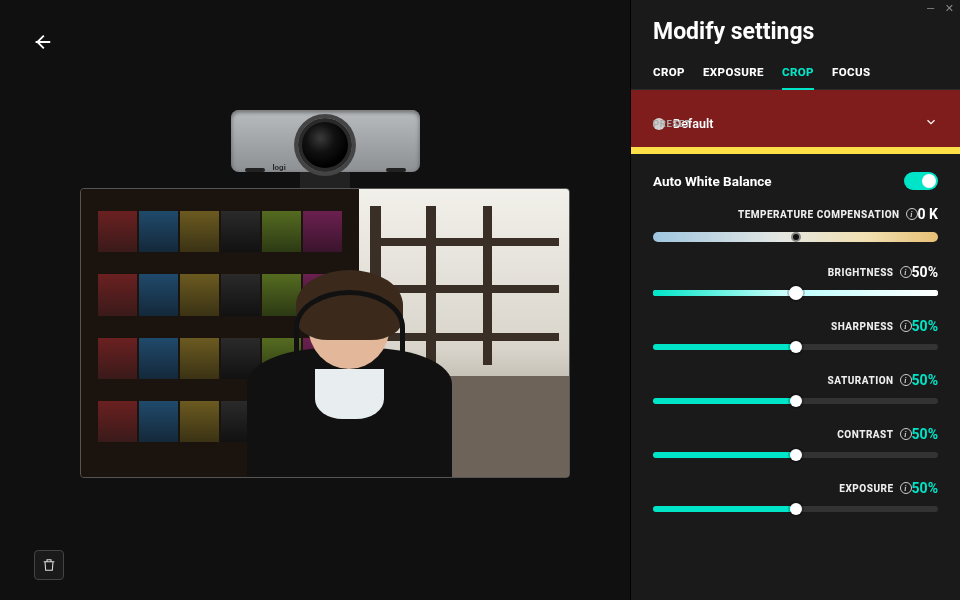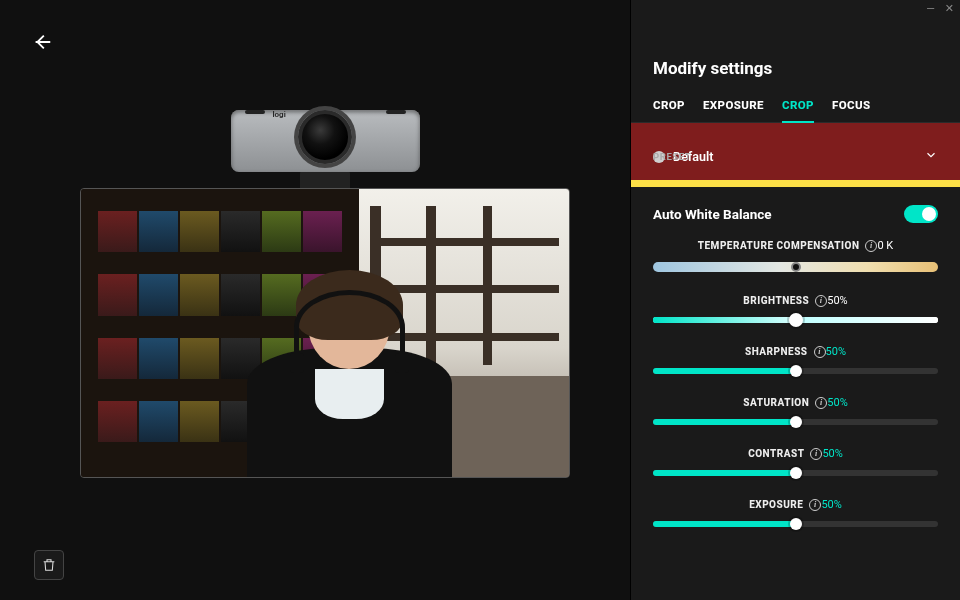--- a/index.html
+++ b/index.html
@@ -5,21 +5,21 @@
   * { box-sizing: border-box; margin: 0; padding: 0; font-family: -apple-system, BlinkMacSystemFont, "Segoe UI", Roboto, sans-serif; }
   html, body { width: 960px; height: 600px; background: #0f0f0f; color: #fff; overflow: hidden; }
   .app { display: flex; width: 100%; height: 100%; }
 
   
   .preview-pane { flex: 1; position: relative; background: #101010; }
   .back-btn { position: absolute; top: 28px; left: 28px; width: 28px; height: 28px; display:flex; align-items:center; justify-content:center; cursor:pointer; color:#fff; }
   .back-btn svg { width: 22px; height: 22px; stroke:#fff; stroke-width:2; fill:none; }
 
   .webcam-stack { position:absolute; top:110px; left:80px; width:490px; }
-  .webcam-body { width:189px; height:62px; margin:0 auto; background:linear-gradient(#b9bcbf,#8d9093); border-radius:8px; position:relative; display:flex; align-items:flex-start; justify-content:center; box-shadow: 0 2px 4px rgba(0,0,0,.5) inset, 0 1px 2px rgba(255,255,255,.3) inset; }
+  .webcam-body { width:189px; height:62px; margin:0 auto; background:linear-gradient(#b9bcbf,#8d9093); border-radius:8px; position:relative; display:flex; align-items:flex-end; justify-content:center; box-shadow: 0 2px 4px rgba(0,0,0,.5) inset, 0 1px 2px rgba(255,255,255,.3) inset; }
   .webcam-lens { width:54px; height:54px; border-radius:50%; background:radial-gradient(circle at 40% 35%, #3a3a3a 0%, #111 35%, #000 70%); border:4px solid #2a2a2a; box-shadow:0 0 0 4px #444; }
   .webcam-slot { width:20px; height:4px; background:#222; border-radius:2px; position:absolute; }
   .webcam-slot.left { left:14px; } .webcam-slot.right { right:14px; }
   .webcam-brand { position:absolute; left:42px; font-size:8px; color:#222; font-weight:600; }
   .webcam-neck { width:50px; height:18px; margin:-2px auto 0; background:#222; border-radius:4px 4px 0 0; }
 
   .preview-frame { width:490px; height:290px; border:1px solid #555; border-radius:4px; overflow:hidden; position:relative; background:#2a241c; }
   
   .scene { position:absolute; inset:0; }
   .scene .shelf { position:absolute; left:0; top:0; width:57%; height:100%; background:#1b140e; }
@@ -44,21 +44,21 @@
   .person .headset::before,.person .headset::after{content:"";position:absolute;bottom:-8px;width:14px;height:20px;background:#111;border-radius:4px;}
   .person .headset::before{left:-9px}.person .headset::after{right:-9px}
 
   .trash-btn { position:absolute; left:34px; bottom:20px; width:30px; height:30px; border:1px solid #444; border-radius:4px; display:flex; align-items:center; justify-content:center; cursor:pointer; background:#1a1a1a; }
   .trash-btn svg { width:16px; height:16px; stroke:#ddd; stroke-width:1.6; fill:none; }
 
   
   .panel { width:330px; height:100%; background:#1a1a1a; display:flex; flex-direction:column; border-left:1px solid #000; position:relative; }
   .winctrl { position:absolute; top:2px; right:6px; display:flex; gap:10px; color:#888; font-size:11px; }
   .winctrl span { cursor:pointer; }
-  .panel-title { font-size:17px; font-weight:700; padding:18px 22px 12px;margin-top:40px; }
+  .panel-title { font-size:23px; font-weight:700; padding:18px 22px 12px; }
   .tabs { display:flex; gap:18px; padding:0 22px; border-bottom:1px solid #2b2b2b; }
   .tab { font-size:11.5px; font-weight:800; letter-spacing:.4px; color:#fff; padding:8px 0 10px; cursor:pointer; position:relative; }
   .tab.active { color:#00e5c8; }
   .tab.active::after { content:""; position:absolute; left:0; right:0; bottom:-1px; height:2px; background:#00e5c8; }
 
   .preset-row { background:#7f1d1d; padding:10px 22px 14px; border-bottom:7px solid #fde047; display:flex; align-items:center; gap:10px; cursor:pointer; }
   .preset-label { font-size:9.5px; letter-spacing:.6px; color:#aaa; font-weight:700; position:absolute; }
   .preset-wrap { position:relative; padding-top:14px; width:100%; display:flex; align-items:center; }
   .preset-dot { width:12px; height:12px; border-radius:50%; background:#cfcfcf; margin-right:8px; }
   .preset-name { font-size:12.5px; font-weight:600;text-align:center; }
@@ -68,24 +68,24 @@
   .settings-scroll { flex:1; overflow-y:auto; padding:18px 22px 20px; }
   .settings-scroll::-webkit-scrollbar{width:0}
 
   .row-head { display:flex; align-items:center; justify-content:space-between; }
   .awb-row { margin-bottom:16px; }
   .awb-label { font-size:13.5px; font-weight:700;text-align:right; }
   .toggle { width:34px; height:18px; background:#00e5c8; border-radius:10px; position:relative; cursor:pointer; }
   .toggle::after { content:""; position:absolute; top:2px; right:2px; width:14px; height:14px; background:#fff; border-radius:50%; }
 
   .ctrl { margin-bottom:22px; }
-  .ctrl-head { display:flex; align-items:center; justify-content:center; margin-bottom:10px; }
+  .ctrl-head { display:flex; align-items:center; justify-content:flex-end; margin-bottom:10px; }
   .ctrl-name { font-size:10px; font-weight:800; letter-spacing:.5px; color:#eee; display:flex; align-items:center; gap:6px;}
   .ctrl-name .info { width:12px; height:12px; border:1.3px solid #ccc; border-radius:50%; display:inline-flex; align-items:center; justify-content:center; font-size:8px; font-weight:700; color:#ccc; font-family:Georgia,serif; font-style:italic;}
-  .ctrl-val { font-size:11px; font-weight:400; }
+  .ctrl-val { font-size:14px; font-weight:700; }
   .ctrl-val.teal { color:#00e5c8; }
 
   .slider { position:relative; height:6px; border-radius:4px; background:#333; cursor:pointer;}
   .slider .fill { position:absolute; left:0; top:0; bottom:0; border-radius:4px; background:#00e5c8; }
   .slider .thumb { position:absolute; top:50%; width:12px; height:12px; background:#fff; border-radius:50%; transform:translate(-50%,-50%); box-shadow:0 0 0 2px rgba(0,0,0,.2);}
   .slider.bright .fill { background:linear-gradient(90deg,#00e5c8,#dff); }
   .slider.bright { background:linear-gradient(90deg,#dff 0%,#fff 100%);}
   .slider.bright .fillbase{position:absolute;inset:0;border-radius:4px;background:linear-gradient(90deg,#00e5c8 0%, #bfffff 50%, #ffffff 100%);}
   .slider.bright .thumb{width:14px;height:14px;}
 

